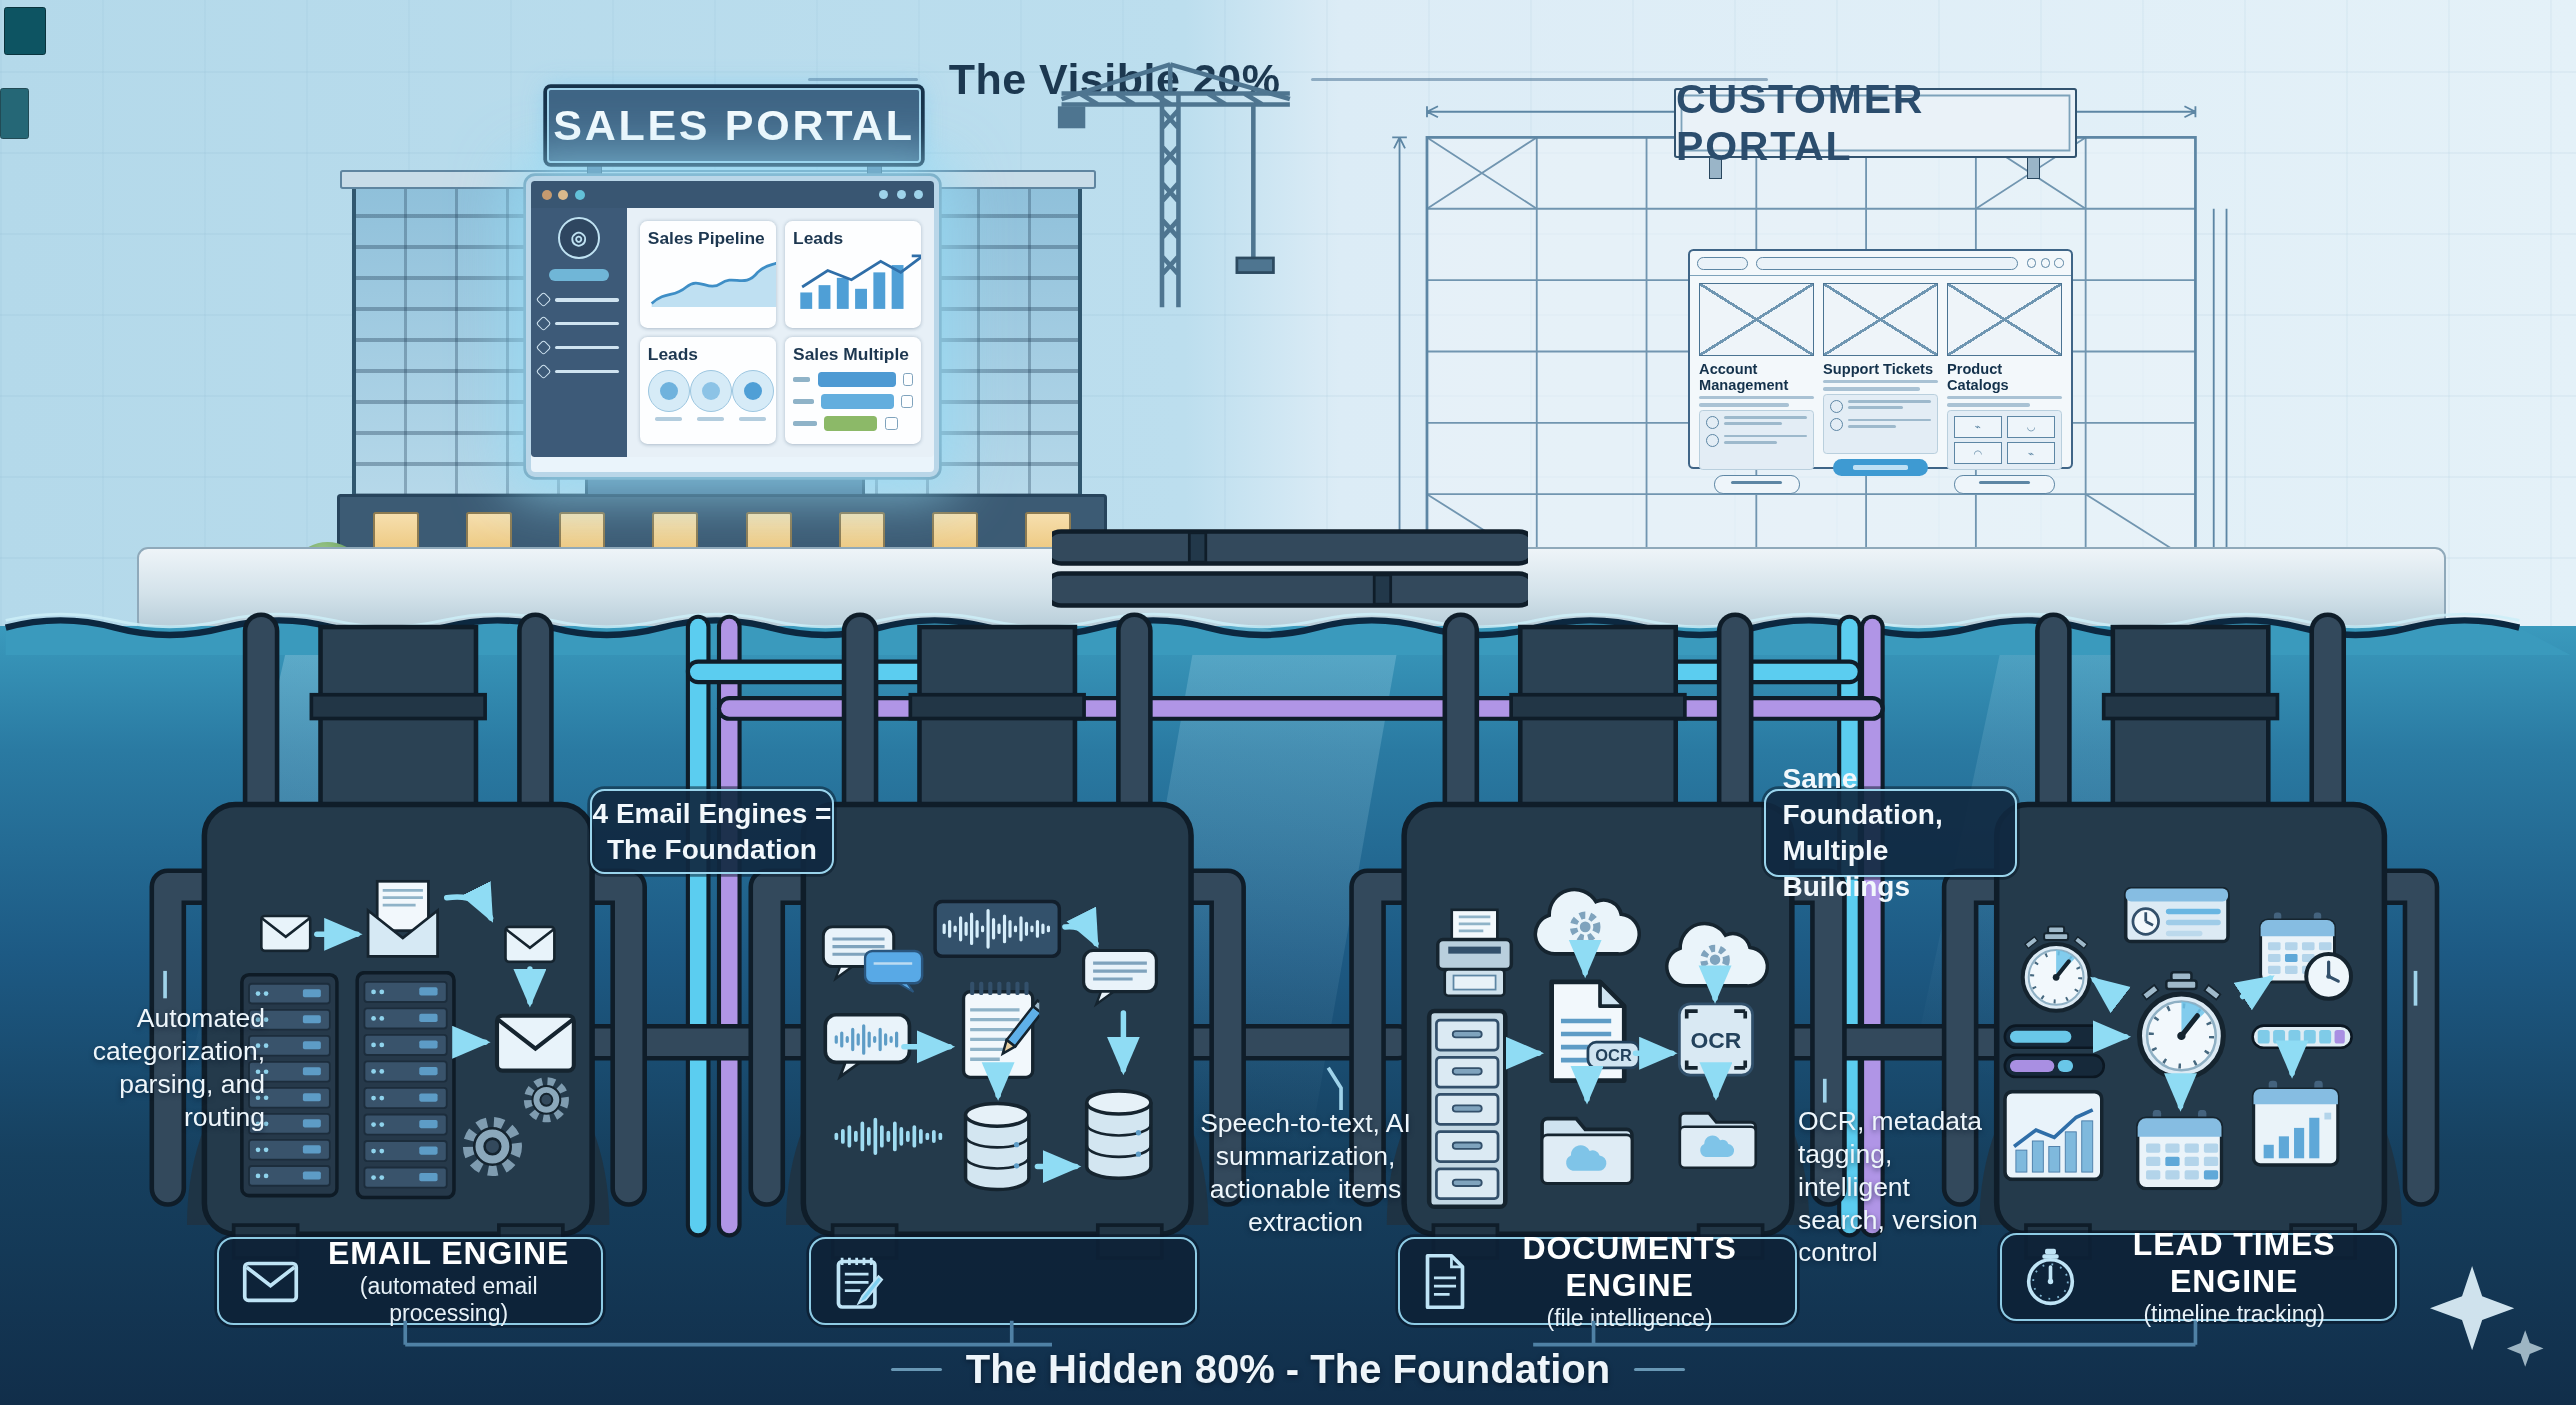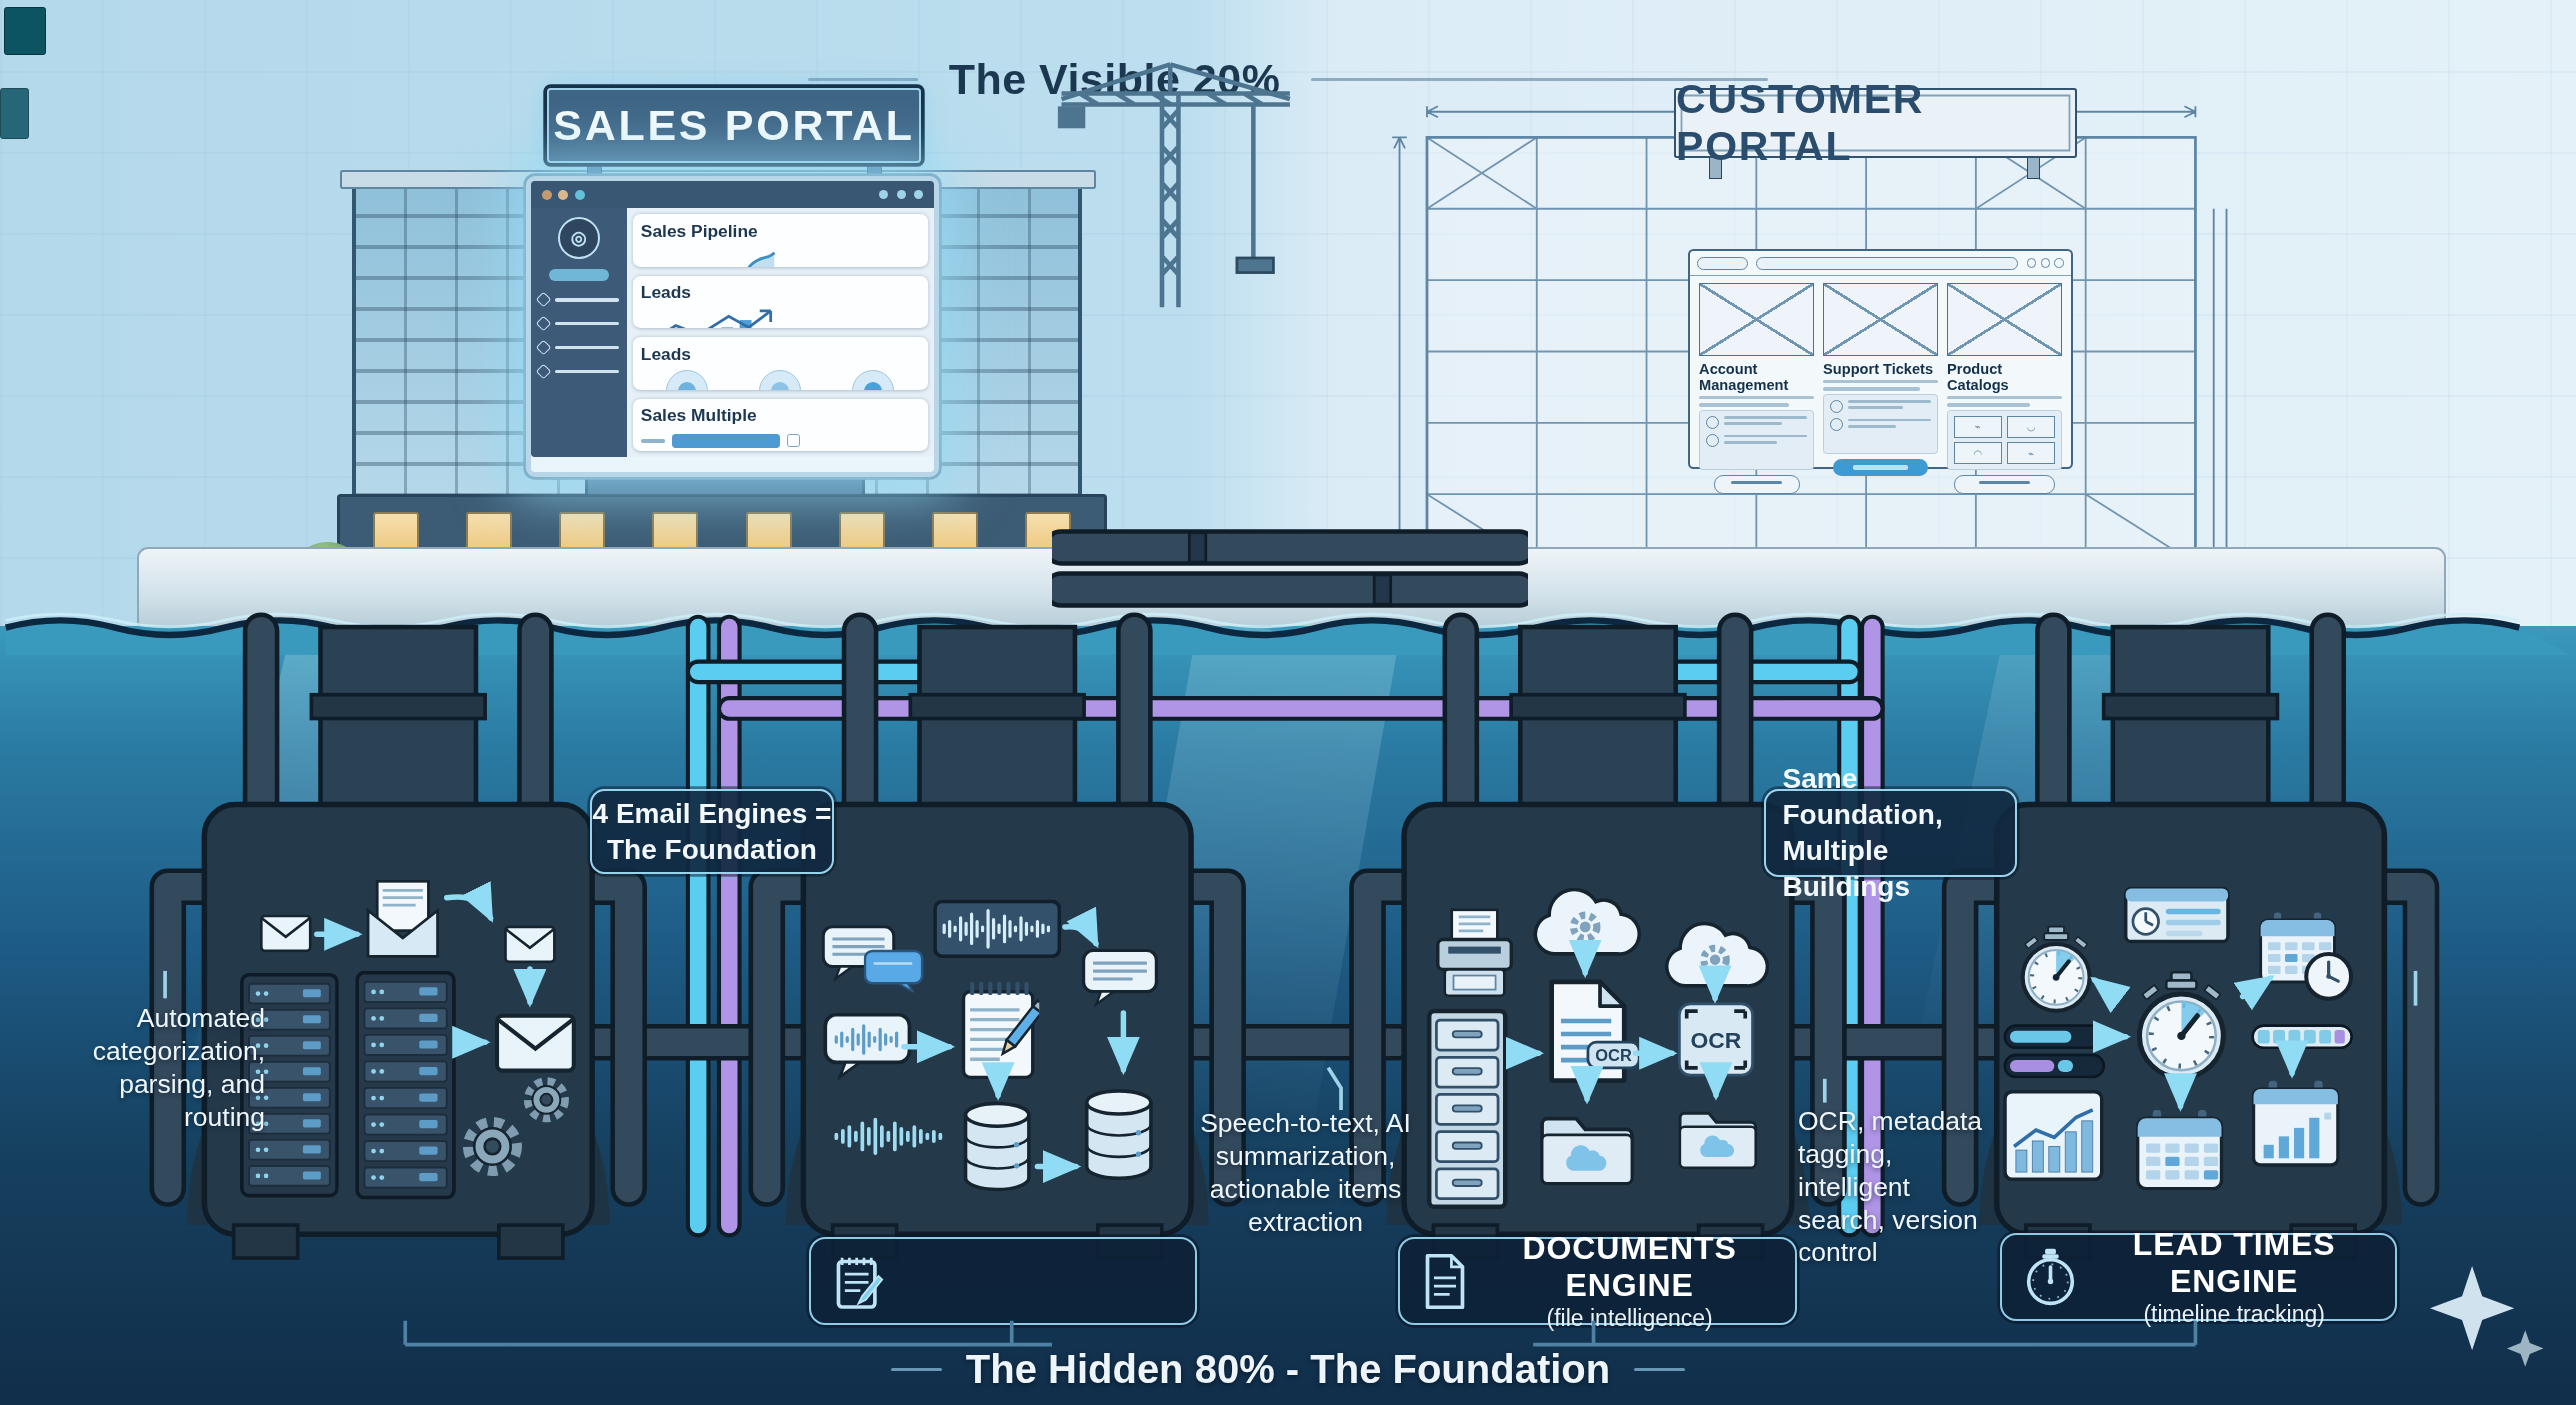--- a/index.html
+++ b/index.html
@@ -50,21 +50,21 @@
   .bb-top .right{margin-left:auto;display:flex;gap:8.2px;}
   .bb-ico{width:9.1px;height:9.1px;border-radius:50%;background:#9ed3ea;}
   .bb-body{display:flex;height:249px;}
   .bb-side{width:81px;background:#3d5a78;border-radius:0 0 0 3.7px;padding:9.1px 7.3px;display:flex;flex-direction:column;align-items:center;}
   .bb-logo{width:38px;height:38px;border-radius:50%;background:#2e4660;border:2.7px solid #bfe2f2;display:flex;align-items:center;justify-content:center;color:#bfe2f2;font-size:18.3px;font-weight:bold;}
   .bb-search{margin-top:9.1px;width:60px;height:12.8px;border-radius:6.4px;background:#79c7e8;opacity:.85;}
   .bb-nav{margin-top:12.8px;width:100%;display:flex;flex-direction:column;gap:12.8px;}
   .bb-nav-row{display:flex;align-items:center;gap:5.5px;}
   .bb-nav-ico{width:9.1px;height:9.1px;border:1.8px solid #cfe3f0;border-radius:2.7px;transform:rotate(45deg);}
   .bb-nav-line{flex:1;height:3.7px;background:#cfe3f0;border-radius:1.8px;}
-  .bb-content{flex:1;background:#e7f0f7;padding:6px;display:grid;grid-template-columns:1fr;gap:9.1px;border-radius:0 0 3.7px 0;}
+  .bb-content{flex:1;background:#e7f0f7;padding:13px;display:grid;grid-template-columns:1fr 1fr;gap:9.1px;border-radius:0 0 3.7px 0;}
   .card{background:#fdfeff;border-radius:7.3px;box-shadow:0 0.9px 3.7px rgba(40,70,100,.3);padding:6.4px 8.2px;overflow:hidden;}
   .card h4{margin:0 0 3.7px 0;font-size:17.4px;color:#1d3750;}
   .c3-row{display:flex;justify-content:space-around;margin-top:5.5px;}
   .c3{width:40px;height:40px;border-radius:50%;background:#d6ebf7;border:1.8px solid #9cc6e0;display:flex;align-items:center;justify-content:center;}
   .c3 .mini{width:18.3px;height:18.3px;border-radius:50%;background:#6fb2dd;}
   .c3lbl{width:27.4px;height:3.7px;background:#b3cdde;margin:4.6px auto 0;border-radius:1.8px;}
   .c4row{display:flex;align-items:center;gap:7.3px;margin-top:7.3px;}
   .c4lbl{width:24px;height:4.6px;background:#8fb3c8;border-radius:1.8px;}
   .c4bar{height:14.6px;border-radius:3.7px;}
   .c4ic{width:11px;height:11px;border:1.8px solid #7fa3bd;border-radius:2.7px;}
@@ -823,20 +823,30 @@
   </div>
   <div class="abs callout" style="left:1764px;top:789px;width:232px;height:84px;display:flex;flex-direction:column;justify-content:center;padding-left:16.5px;">
     <div class="l">Same Foundation,</div>
     <div class="l">Multiple Buildings</div>
   </div>
 
   <div class="abs annot" style="left:50px;top:1002px;width:215px;text-align:right;">Automated categorization, parsing, and routing</div>
   <div class="abs annot" style="left:1198px;top:1107px;width:215px;text-align:center;">Speech-to-text, AI summarization, actionable items extraction</div>
   <div class="abs annot" style="left:1798px;top:1105px;width:197px;text-align:left;">OCR, metadata tagging, intelligent search, version control</div>
 
+  <div class="abs engine-box" style="left:217px;top:1237px;width:338px;">
+    <svg width="59" height="46" viewBox="0 0 64 50">
+      <rect x="4" y="6" width="56" height="40" rx="4" fill="none" stroke="#bfe4f6" stroke-width="4"></rect>
+      <path d="M6,10 L32,30 L58,10" fill="none" stroke="#bfe4f6" stroke-width="4"></path>
+    </svg>
+    <div class="engine-text">
+      <div class="engine-title">EMAIL ENGINE</div>
+      <div class="engine-sub">(automated email processing)</div>
+    </div>
+  </div>
 
   <div class="abs engine-box" style="left:809px;top:1237px;width:340px;">
     <svg width="51" height="59" viewBox="0 0 56 64">
       <rect x="6" y="10" width="40" height="50" rx="4" fill="none" stroke="#bfe4f6" stroke-width="4"></rect>
       <path d="M10,6 V14 M18,6 V14 M26,6 V14 M34,6 V14 M42,6 V14" stroke="#bfe4f6" stroke-width="3"></path>
       <path d="M13,24 H39 M13,33 H39 M13,42 H30" stroke="#bfe4f6" stroke-width="3"></path>
       <path d="M50,26 L32,48 L28,56 L36,52 L54,30 Z" fill="#7fd0f0" stroke="#bfe4f6" stroke-width="2"></path>
     </svg>
   </div>
 

